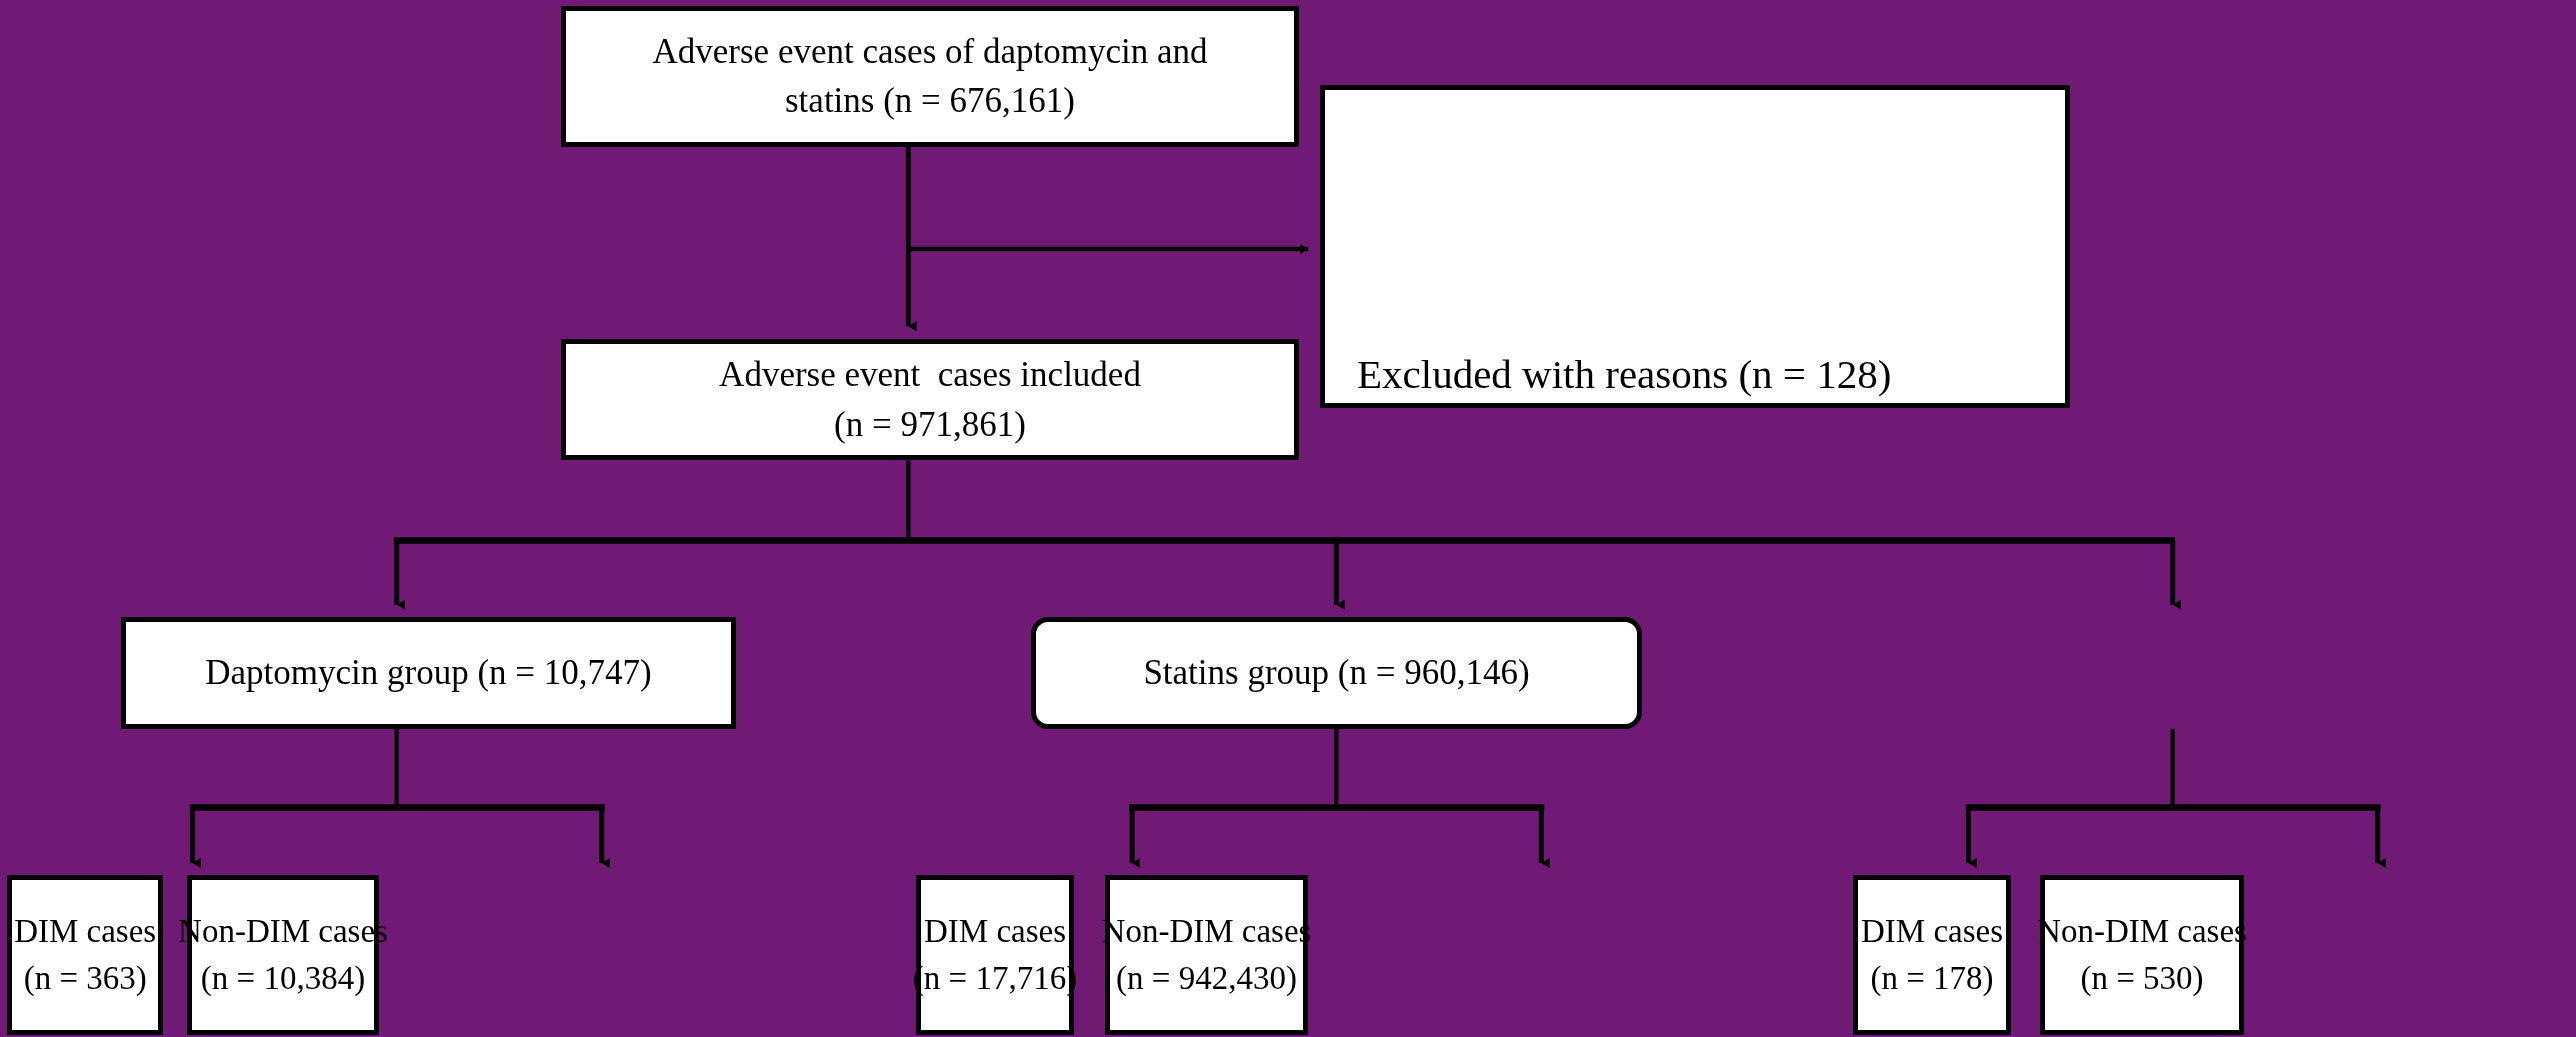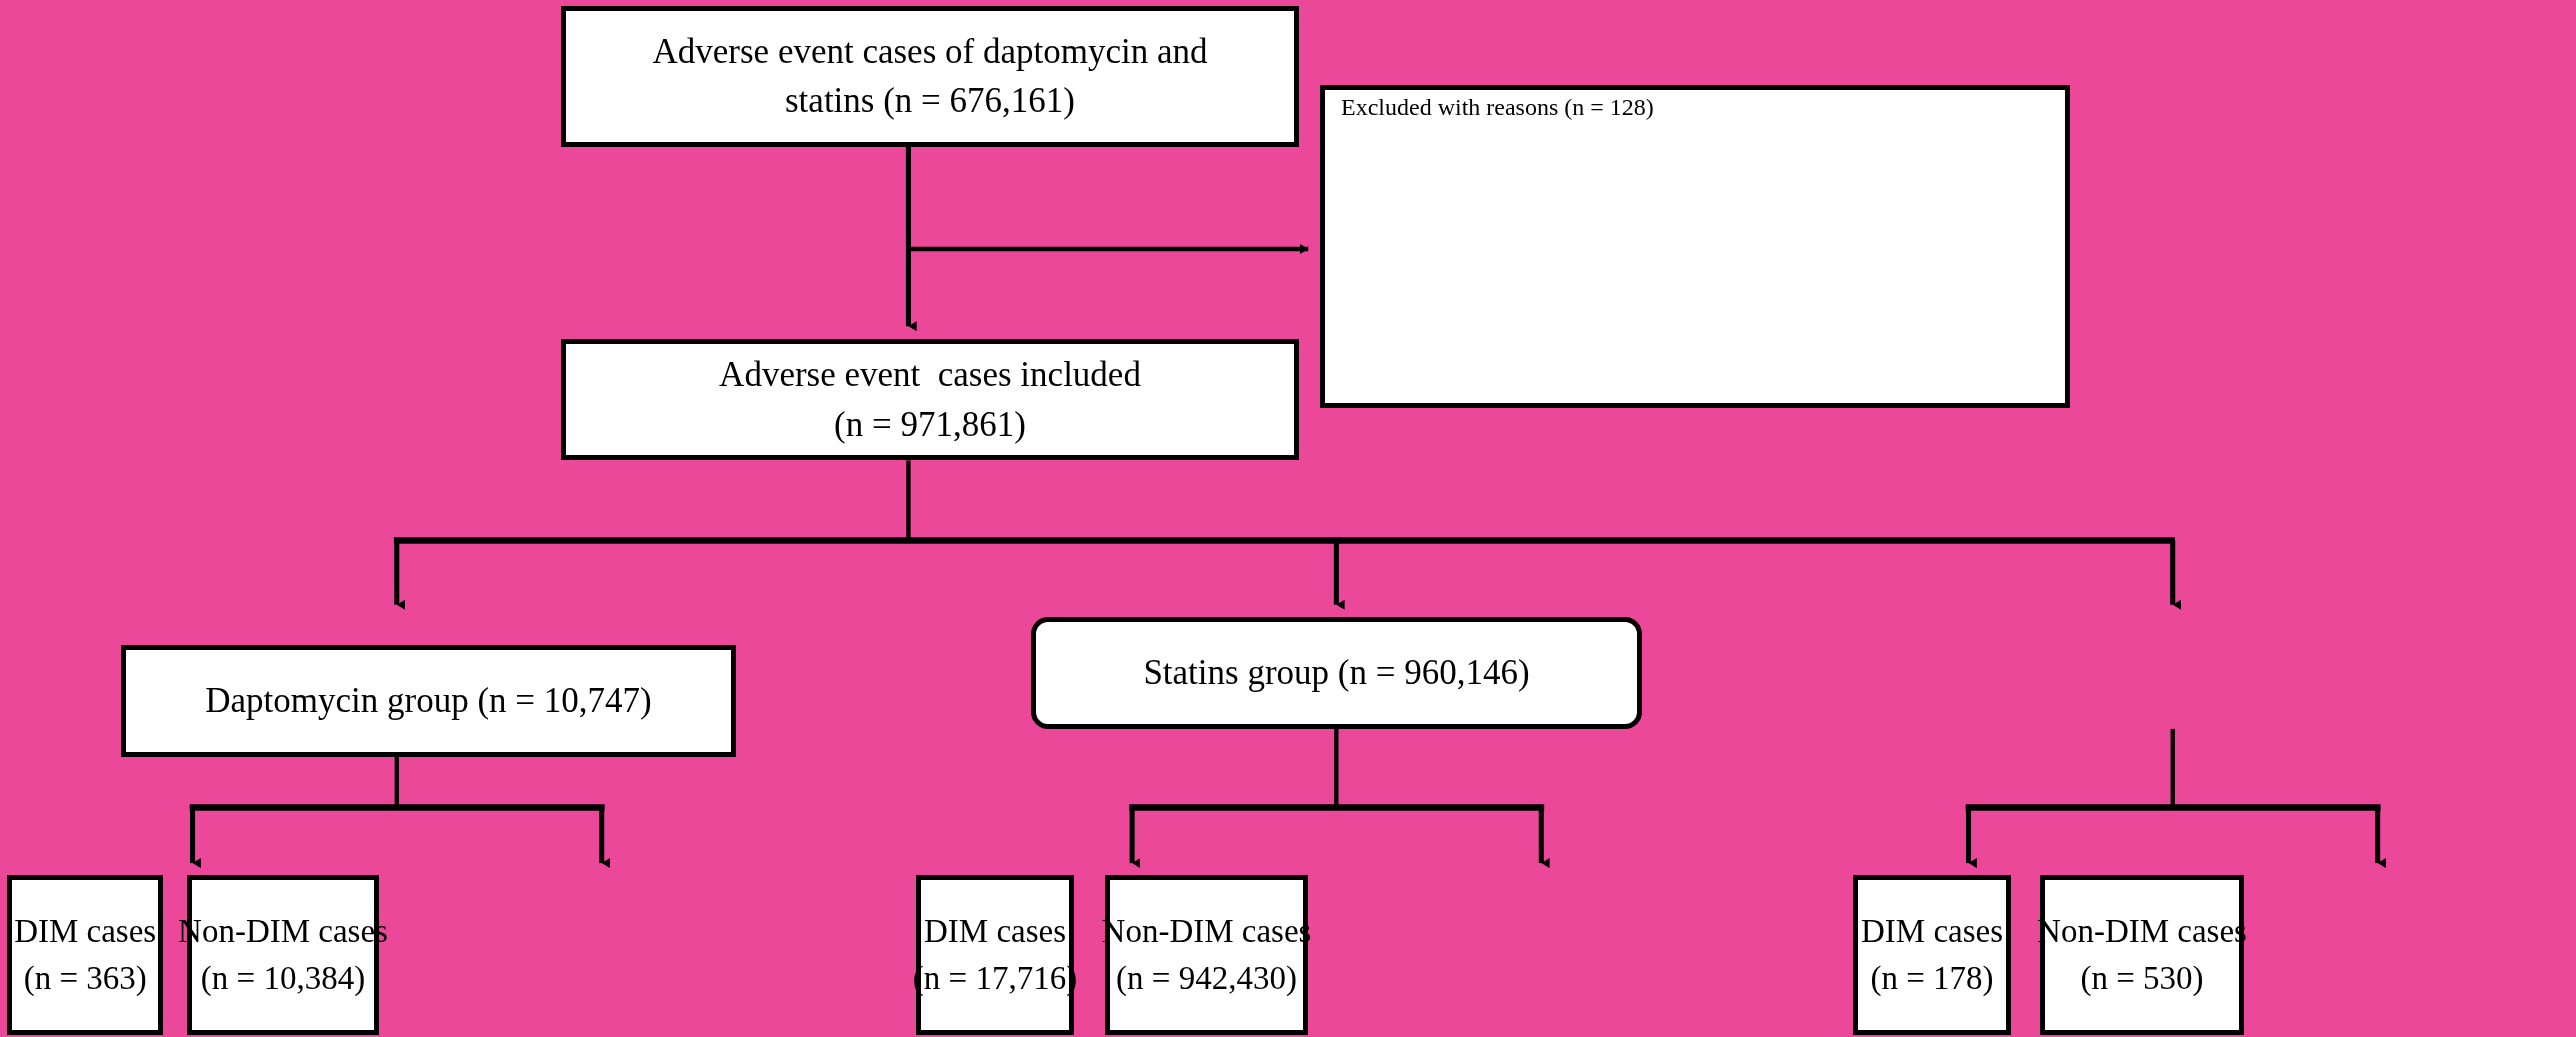--- a/index.html
+++ b/index.html
@@ -4,21 +4,21 @@
 <style>
   html, body {
     margin: 0;
     padding: 0;
     background: #ffffff;
   }
   #stage {
     position: relative;
     width: 2576px;
     height: 1037px;
-    background: #ec4899;
+    background: #701a75;
     font-family: "Liberation Serif", "DejaVu Serif", serif;
     overflow: hidden;
   }
   #connectors {
     position: absolute;
     left: 0;
     top: 0;
     width: 2576px;
     height: 1037px;
     pointer-events: none;
@@ -34,26 +34,26 @@
     justify-content: center;
     text-align: center;
     color: #000000;
     line-height: 1.42;
     z-index: 2;
   }
   .node .line { display: block; white-space: pre; }
 
   
   #node-source   { left: 561px;  top: 5.8px;    width: 738px; height: 141px; font-size: 35px; }
-  #node-excluded { left: 1320px; top: 85px;  width: 750px; height: 323px; font-size: 24px;
-                   align-items: flex-start; justify-content: flex-start; text-align: left;
-                   padding: 0 0 0 16px; }
+  #node-excluded { left: 1320px; top: 85px;  width: 750px; height: 323px; font-size: 41px;
+                   align-items: flex-start; justify-content: flex-end; text-align: left;
+                   padding: 0 0 0 32px; }
   #node-included { left: 561px;  top: 339px;  width: 738px; height: 121px; font-size: 35px; }
 
-  #node-g1 { left: 121px;  top: 617px; width: 615px; height: 112px; font-size: 35px; margin-top: 28px; }
+  #node-g1 { left: 121px;  top: 617px; width: 615px; height: 112px; font-size: 35px; }
   #node-g2 { left: 1031px; top: 617px; width: 611px; height: 112px; font-size: 35px; border-radius: 17px; }
   #node-g3 { left: 1876px; top: 617px; width: 608px; height: 112px; font-size: 35px; }
 
   #node-b1 { left: 7.2px;   top: 875px; width: 156px; height: 160px; font-size: 33px; }
   #node-b2 { left: 187px;  top: 875px; width: 192px; height: 160px; font-size: 33px; }
   #node-b3 { left: 916px; top: 875px; width: 158px; height: 160px; font-size: 33px; }
   #node-b4 { left: 1105px; top: 875px; width: 203px; height: 160px; font-size: 33px; }
   #node-b5 { left: 1853px; top: 875px; width: 158px; height: 160px; font-size: 33px; }
   #node-b6 { left: 2040px; top: 875px; width: 204px; height: 160px; font-size: 33px; }
 

